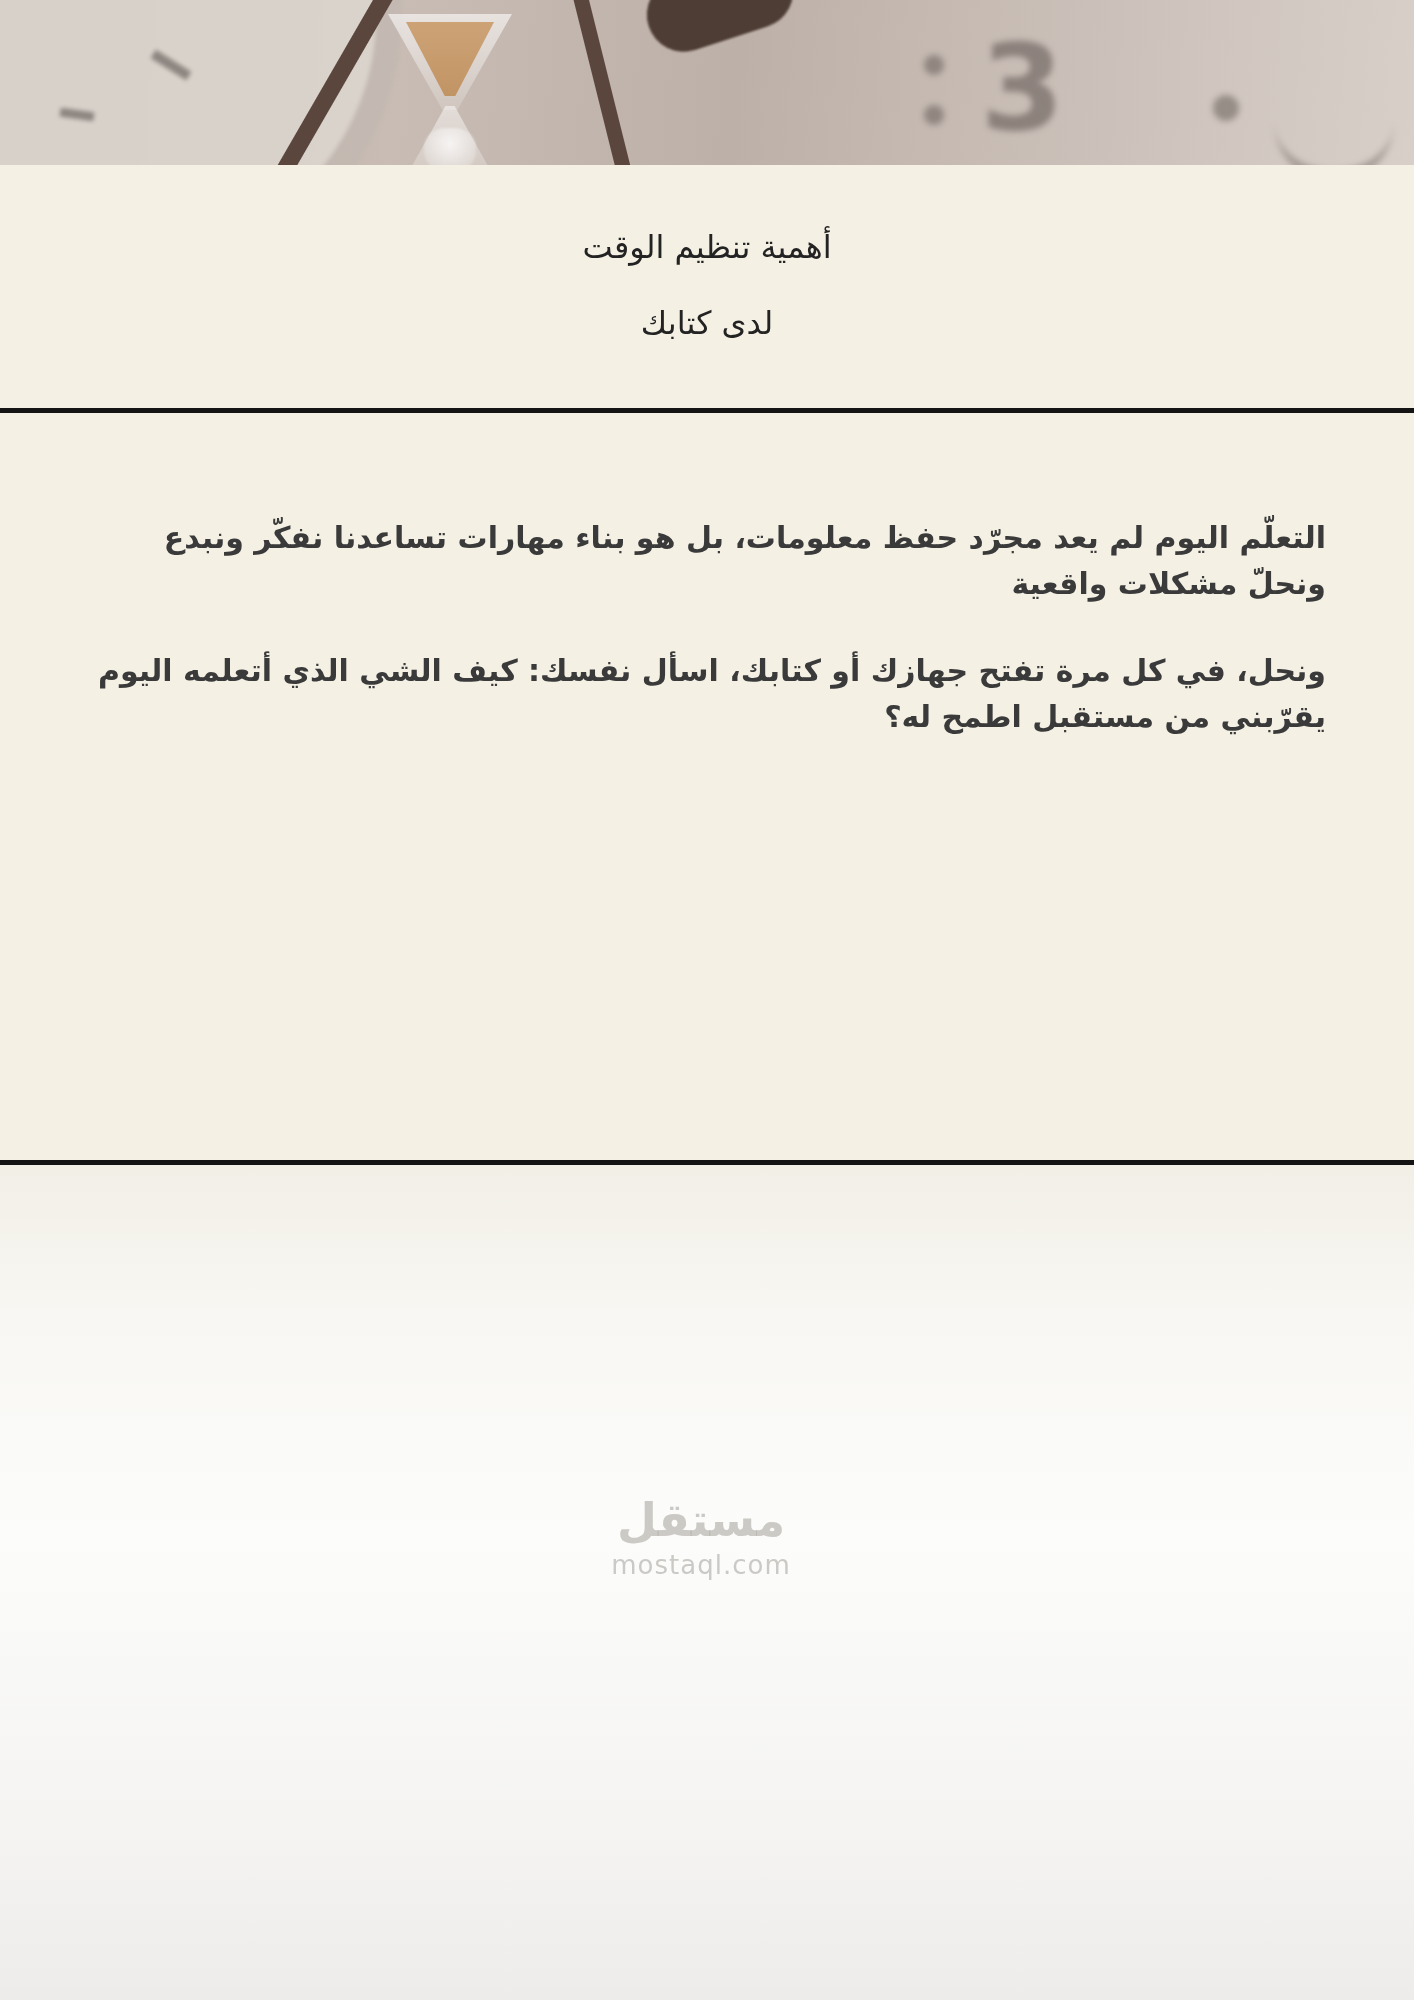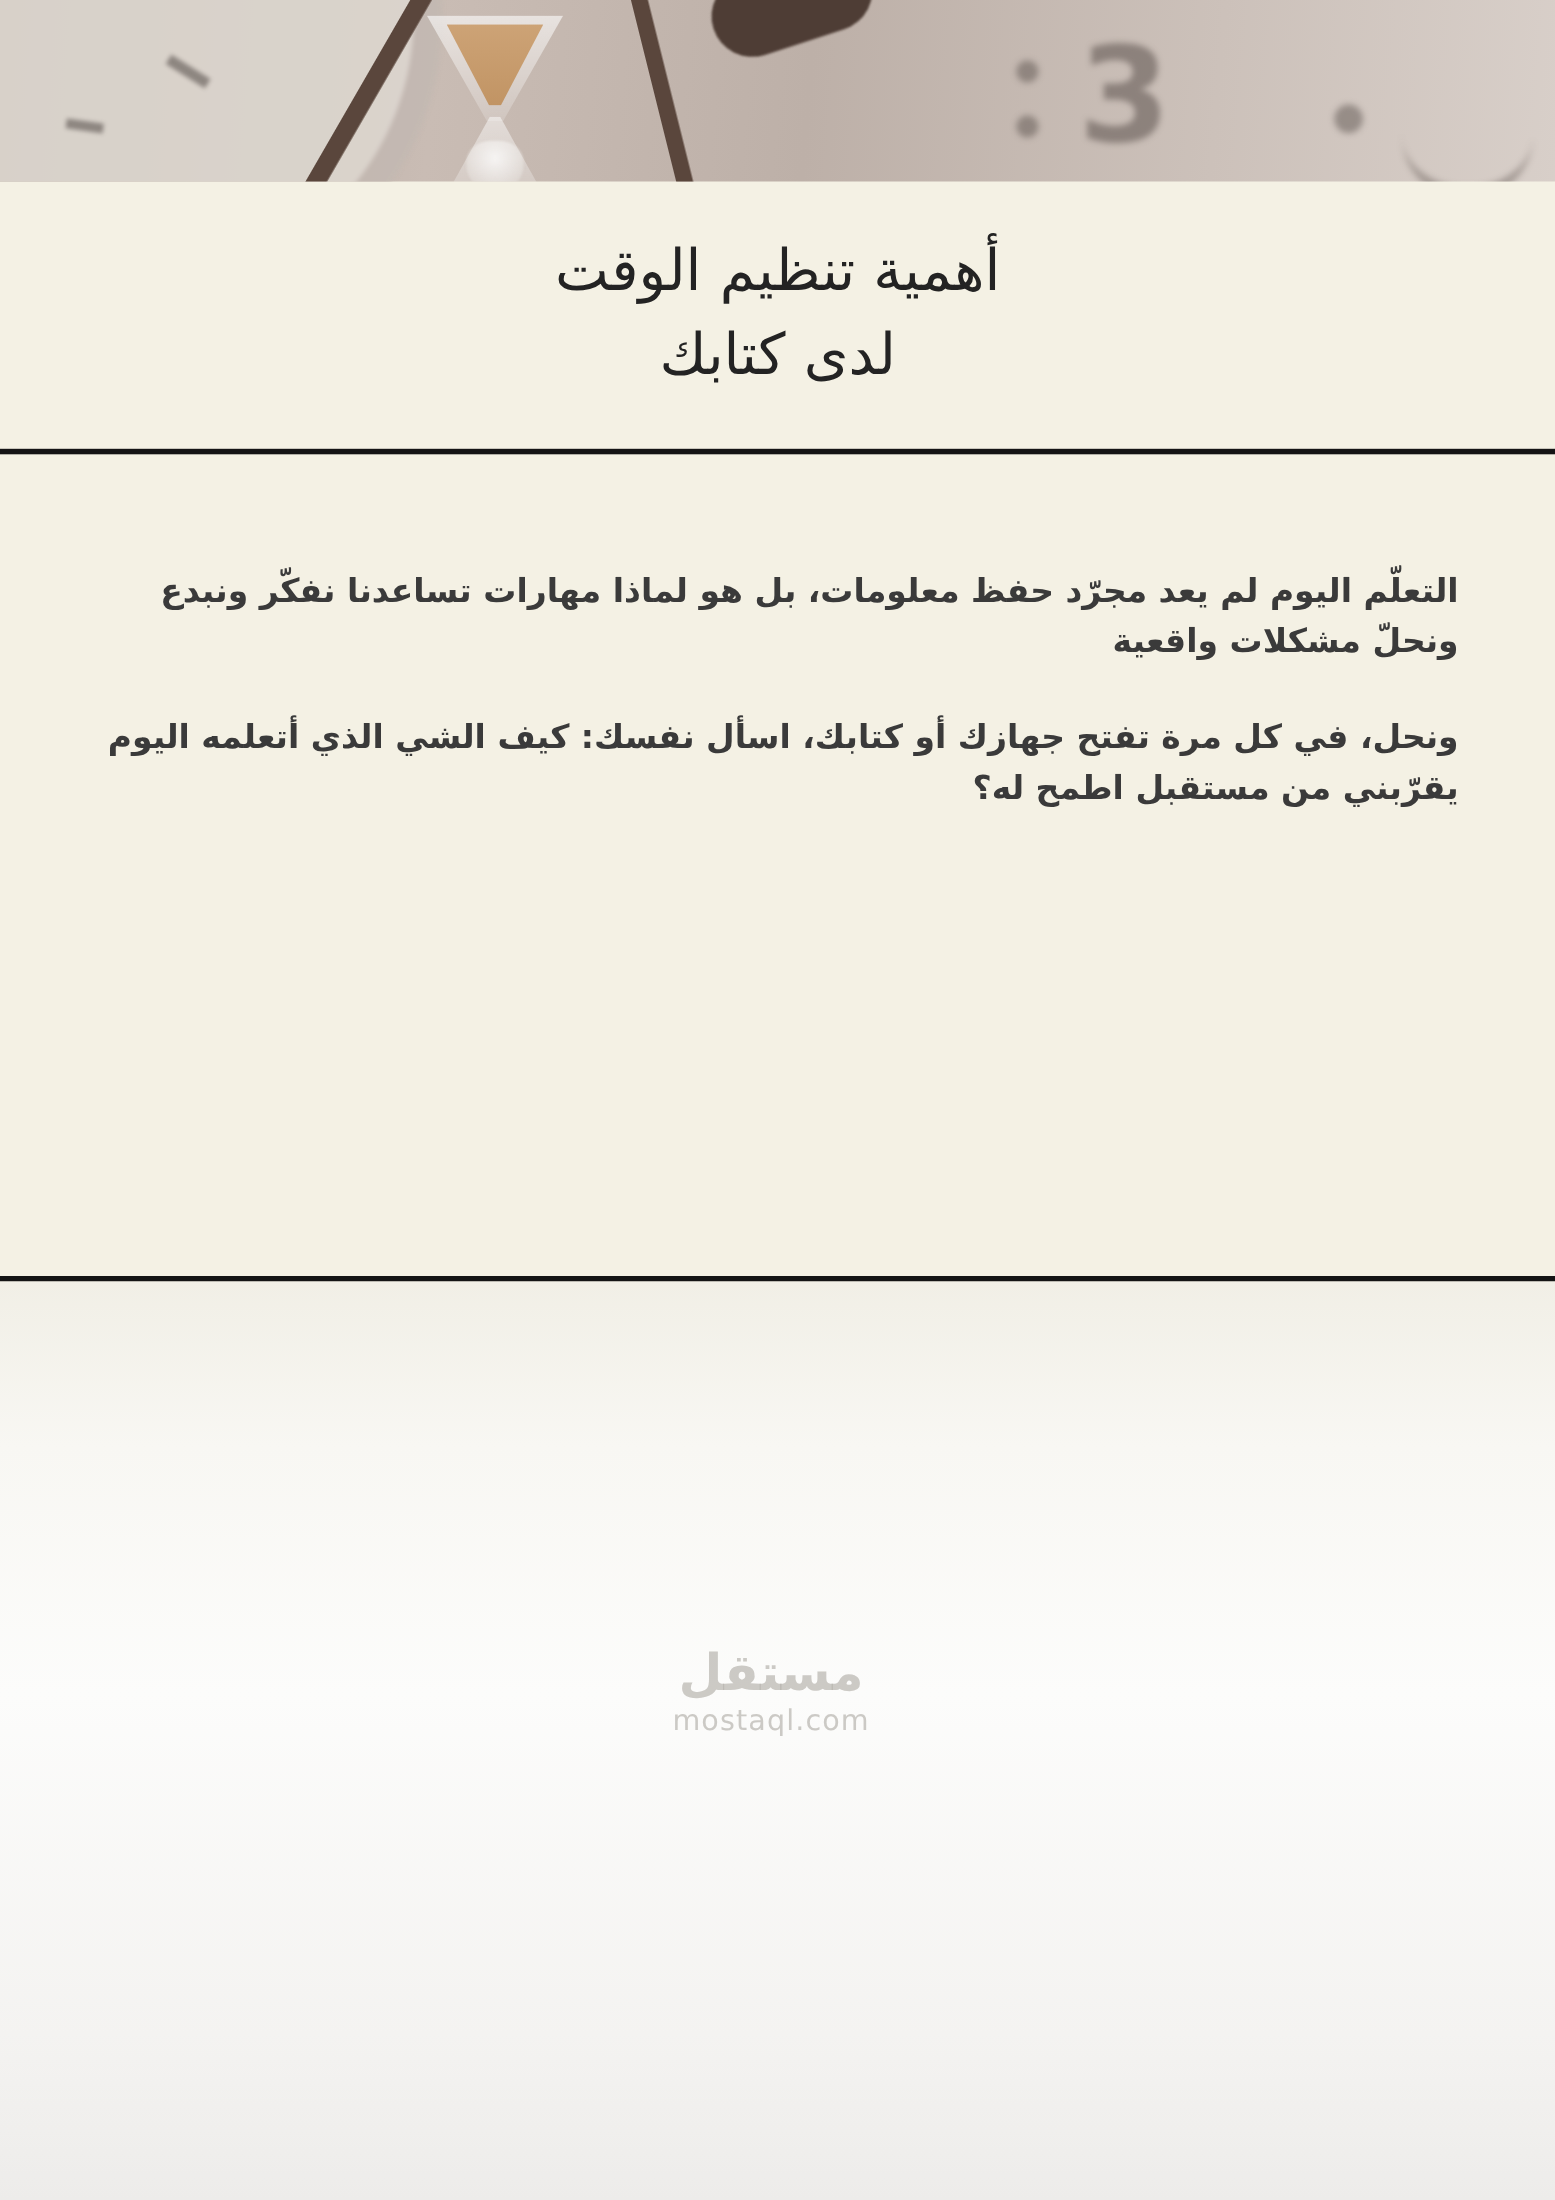--- a/index.html
+++ b/index.html
@@ -83,21 +83,21 @@
 
   
   .title-section{
     height:243px;
     display:flex;flex-direction:column;align-items:center;justify-content:flex-start;
     padding-top:44px;box-sizing:border-box;
   }
   .title-line{
     direction:rtl;text-align:center;
     font-family:"DejaVu Serif","DejaVu Sans",serif;
-    font-size:52px;color:#232323;line-height:76px;font-weight:400;
+    font-size:32px;color:#232323;line-height:76px;font-weight:400;
   }
 
   
   .divider{height:5px;background:#141414;width:100%;}
 
   
   .body-section{
     height:747px;box-sizing:border-box;
     padding:102px 88px 0 88px;
   }
@@ -148,21 +148,21 @@
   </div>
 
   <div class="title-section">
     <div class="title-line">أهمية تنظيم الوقت</div>
     <div class="title-line">لدى كتابك</div>
   </div>
 
   <div class="divider"></div>
 
   <div class="body-section">
-    <p>التعلّم اليوم لم يعد مجرّد حفظ معلومات، بل هو لماذا مهارات تساعدنا نفكّر ونبدع ونحلّ مشكلات واقعية</p>
+    <p>التعلّم اليوم لم يعد مجرّد حفظ معلومات، بل هو بناء مهارات تساعدنا نفكّر ونبدع ونحلّ مشكلات واقعية</p>
     <p>ونحل، في كل مرة تفتح جهازك أو كتابك، اسأل نفسك: كيف الشي الذي أتعلمه اليوم يقرّبني من مستقبل اطمح له؟</p>
   </div>
 
   <div class="divider"></div>
 
   <div class="footer-section">
     <div class="watermark">
       <div class="watermark-brand">مستقل</div>
       <div class="watermark-domain">mostaql.com</div>
     </div>

